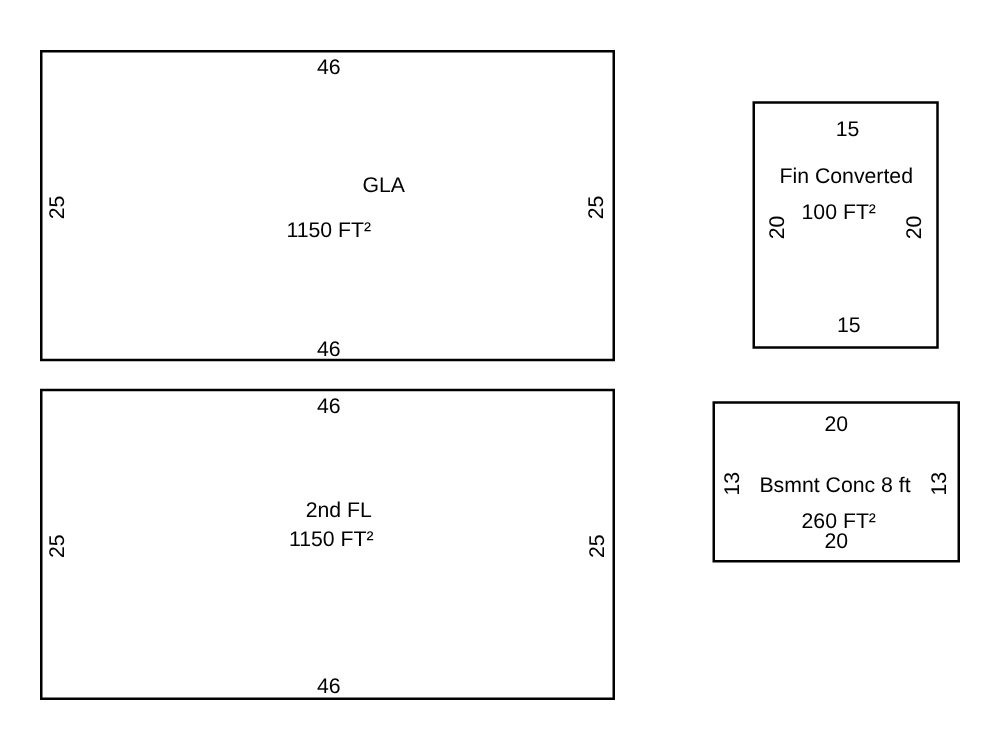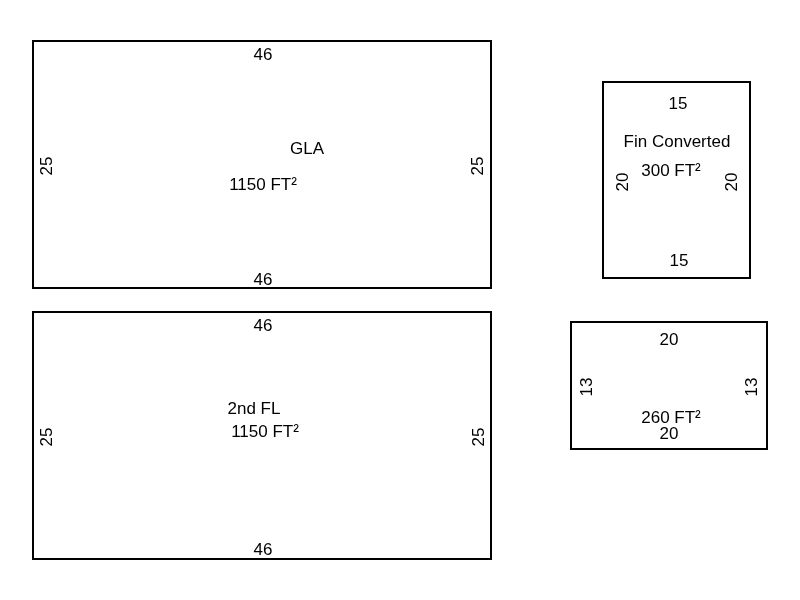--- a/index.html
+++ b/index.html
@@ -41,21 +41,21 @@
   .box-gla .right  { left: 443px; top: 124px; }
   .box-gla .name   { left: 229px; top: 106px; margin-left: 44px; }
   .box-gla .area   { left: 229px; top: 142px; }
 
   
   .box-fl2 { left: 32px; top: 311px; width: 460px; height: 249px; }
   .box-fl2 .top    { left: 229px; top: 12px; }
   .box-fl2 .bottom { left: 229px; top: 236px; }
   .box-fl2 .left   { left: 12px;  top: 124px; }
   .box-fl2 .right  { left: 444px; top: 124px; }
-  .box-fl2 .name   { left: 220px; top: 95px; }
+  .box-fl2 .name   { left: 237px; top: 95px; }
   .box-fl2 .area   { left: 231px; top: 118px; }
 
   
   .box-fin { left: 602px; top: 81px; width: 149px; height: 198px; }
   .box-fin .top    { left: 74px;  top: 20px; }
   .box-fin .name   { left: 73px;  top: 58px; text-align: center; }
   .box-fin .area   { left: 67px;  top: 87px; }
   .box-fin .left   { left: 18px;  top: 99px; }
   .box-fin .right  { left: 127px; top: 99px; }
   .box-fin .bottom { left: 75px;  top: 177px; }
@@ -88,27 +88,28 @@
     <span class="t name">2nd FL</span>
     <span class="t area">1150 FT²</span>
     <span class="t dim left rot">25</span>
     <span class="t dim right rot">25</span>
     <span class="t dim bottom">46</span>
   </div>
 
   <div class="box box-fin">
     <span class="t dim top">15</span>
     <span class="t name">Fin Converted</span>
-    <span class="t area">300 FT²</span>
+    <span class="t area">100 FT²</span>
     <span class="t dim left rot">20</span>
     <span class="t dim right rot">20</span>
     <span class="t dim bottom">15</span>
   </div>
 
   <div class="box box-bsm">
     <span class="t dim top">20</span>
     <span class="t dim left rot">13</span>
+    <span class="t name">Bsmnt Conc 8 ft</span>
     <span class="t dim right rot">13</span>
     <span class="t area">260 FT²</span>
     <span class="t dim bottom">20</span>
   </div>
 
 </div>
 
 </body></html>

